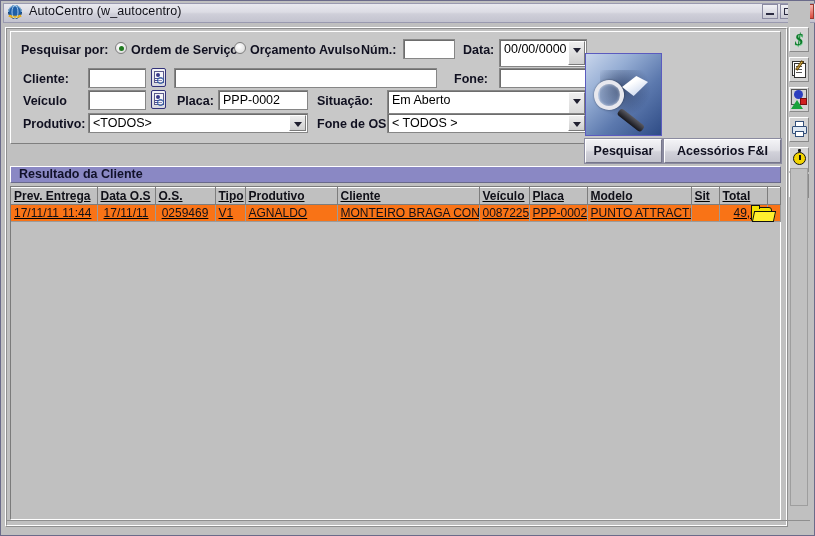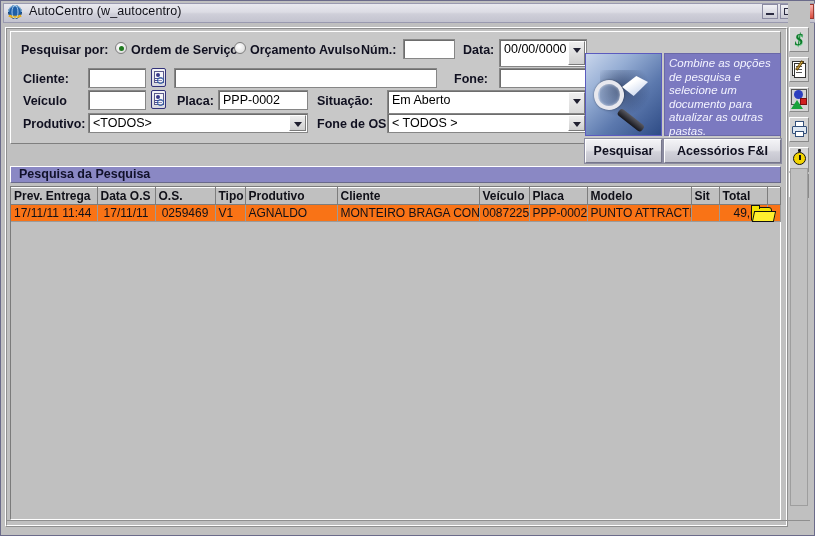--- a/index.html
+++ b/index.html
@@ -163,21 +163,21 @@
     box-sizing:border-box;
     color:#11112a;font-size:12.5px;font-weight:bold;
     padding-left:8px;line-height:15px;
   }
   .gridwrap{
     position:absolute;left:7px;top:161px;width:771px;height:334px;
     background:#c0c0c0;
     border:1px solid #7b7b7b;border-right-color:#ffffff;border-bottom-color:#ffffff;
     box-sizing:border-box;
   }
-  table.grid{border-collapse:collapse;table-layout:fixed;width:769px;}
+  table.grid{border-collapse:collapse;table-layout:fixed;width:769px;text-decoration:underline;}
   table.grid th{
     background:#c0c0c0;
     border-right:1px solid #7d7d7d;
     border-bottom:1px solid #7d7d7d;
     border-top:1px solid #ffffff;
     font-size:12px;font-weight:bold;color:#101018;
     text-align:left;padding:1px 3px;height:16px;
     white-space:nowrap;overflow:hidden;box-sizing:border-box;
   }
   table.grid td{
@@ -355,25 +355,24 @@
         <span class="ddbtn"></span>
       </div>
     </div>
 
     <div class="imgbox">
       <i class="mg-shadow"></i>
       <i class="mg-blade"></i>
       <i class="mg-handle"></i>
       <i class="mg-ring"></i>
     </div>
-    <div class="hintbox">Combine as opções de pesquisa e selecione um documento para atualizar as outras pastas.</div>
     <div class="btn" style="left:661px;top:114px;width:117px;height:24px;">Acessórios F&amp;I</div>
     <div class="btn" style="left:582px;top:114px;width:77px;height:24px;">Pesquisar</div>
 
-    <div class="resulthdr">Pesquisa da Pesquisa</div>
+    <div class="resulthdr">Resultado da Cliente</div>
 
     <div class="gridwrap">
       <table class="grid">
         <colgroup>
           <col style="width:86px">
             <col style="width:58px">
             <col style="width:60px">
           <col style="width:30px">
             <col style="width:92px">
             <col style="width:142px">

